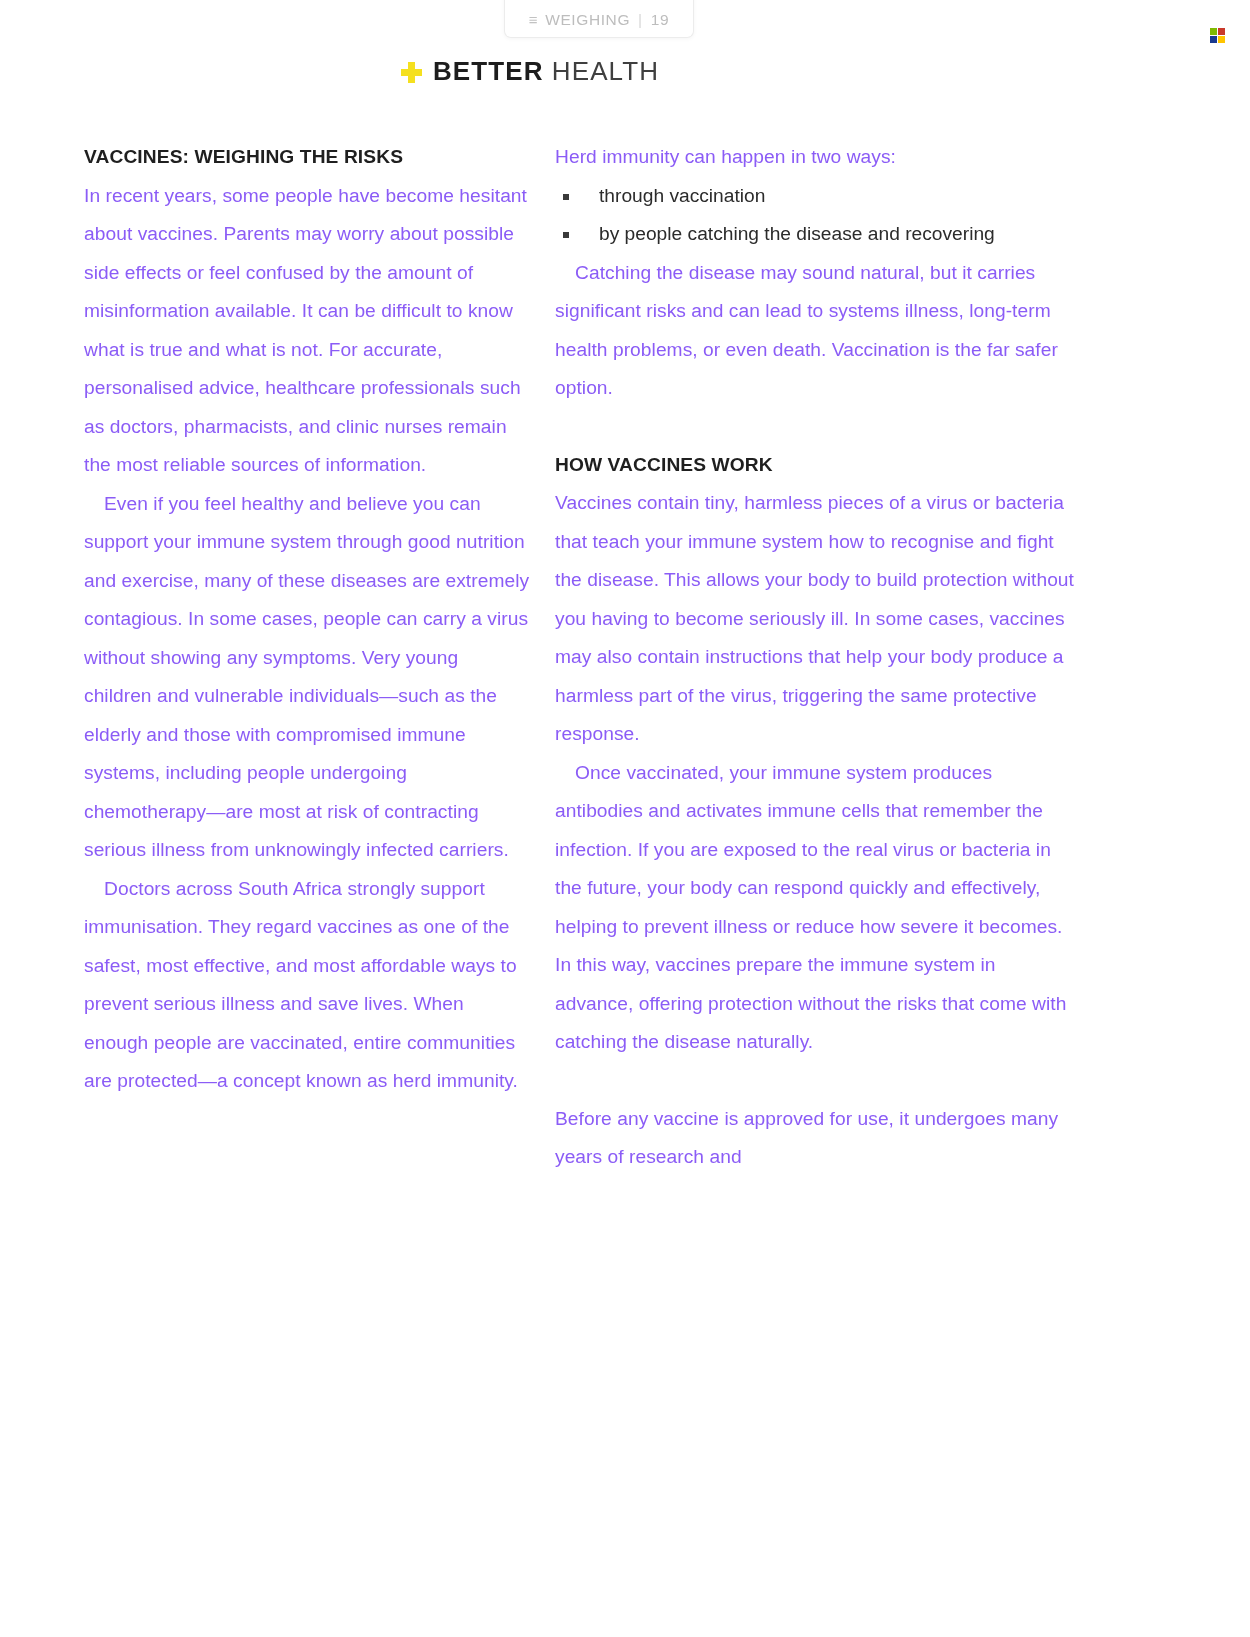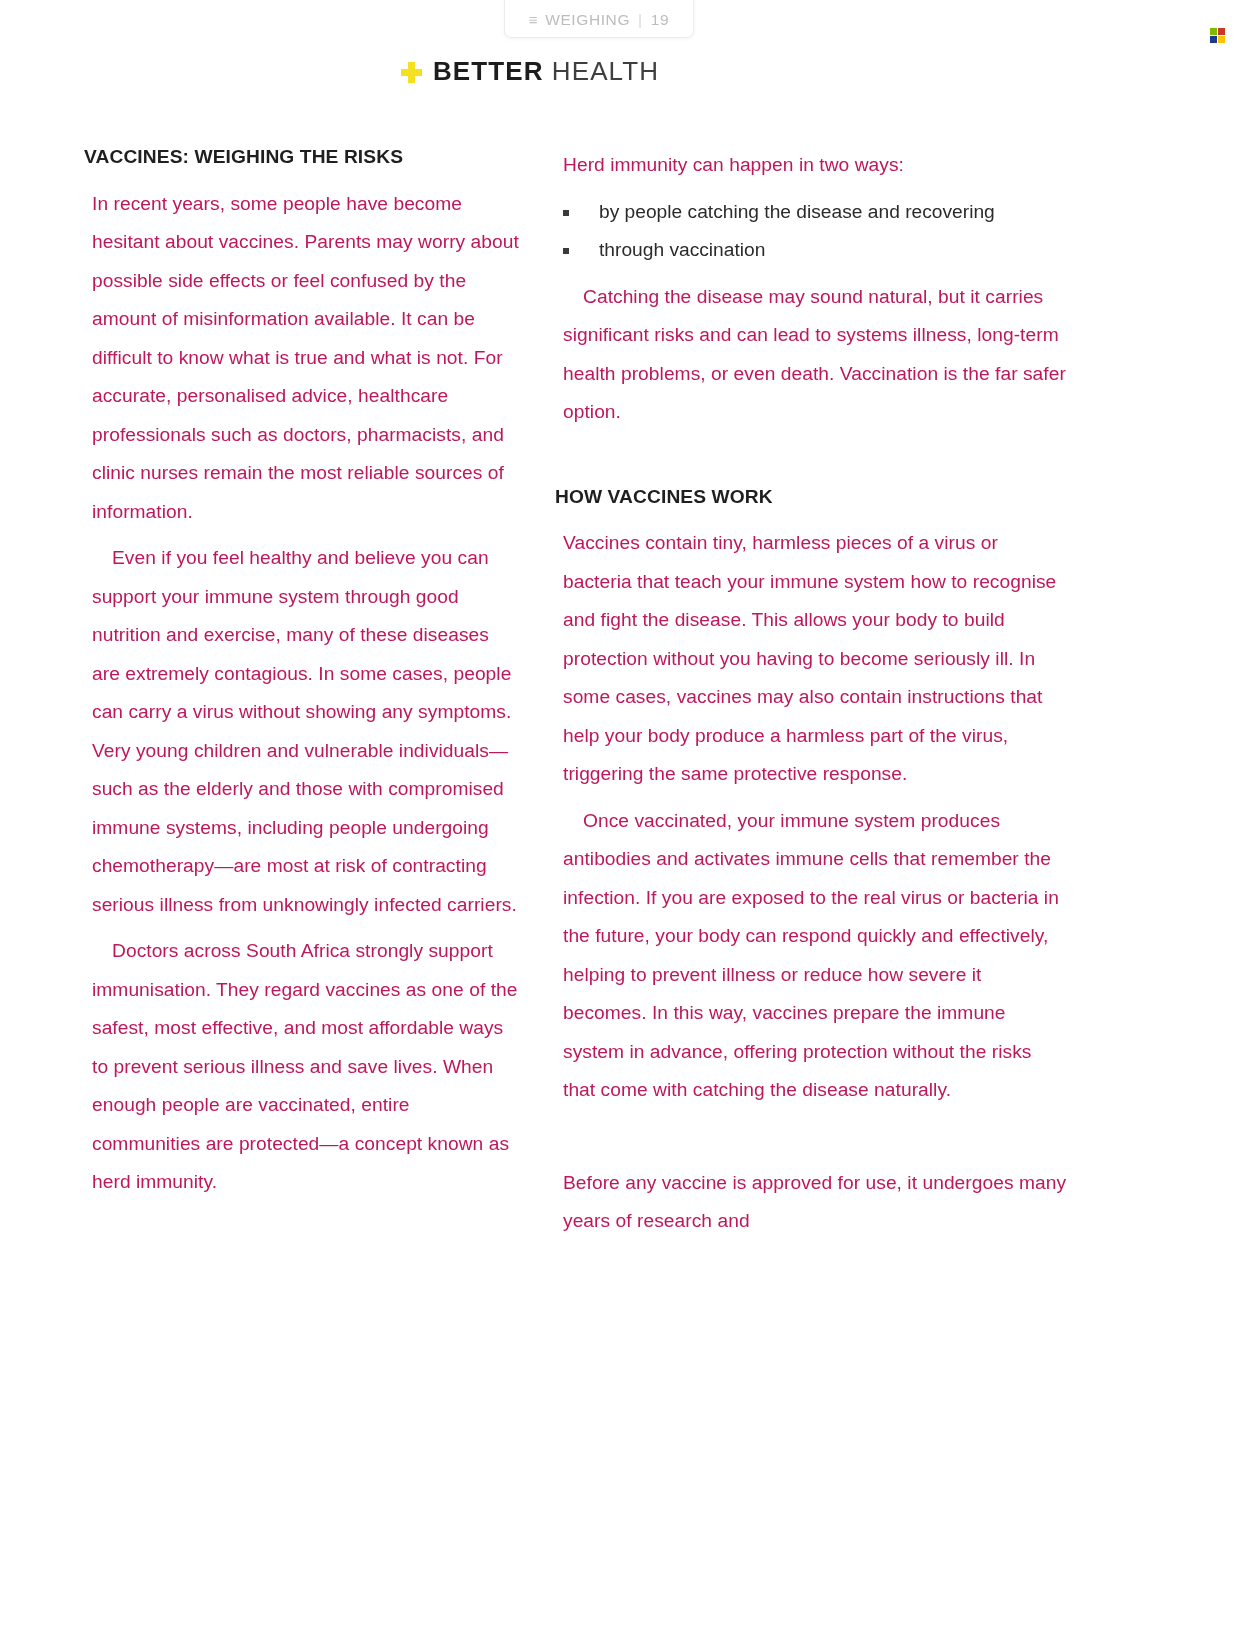--- a/index.html
+++ b/index.html
@@ -130,22 +130,22 @@
     font-size: 19.2px;
     font-weight: bold;
     line-height: 38.5px;
     margin: 0;
     color: #1f1f1f;
     letter-spacing: 0.1px;
   }
   p.body {
     font-size: 19.2px;
     line-height: 38.5px;
-    margin: 8px;
-    color: #be185d;
+    margin: 0;
+    color: #8b5cf6;
     letter-spacing: 0.05px;
   }
   p.body.indent { text-indent: 20px; }
   .spacer-block { height: 38px; }
 
   ul.bullets {
     list-style: none;
     margin: 0;
     padding: 0;
   }
@@ -194,22 +194,22 @@
   <div class="col left">
     <h2 class="section-head">VACCINES: WEIGHING THE RISKS</h2>
     <p class="body">In recent years, some people have become hesitant about vaccines. Parents may worry about possible side effects or feel confused by the amount of misinformation available. It can be difficult to know what is true and what is not. For accurate, personalised advice, healthcare professionals such as doctors, pharmacists, and clinic nurses remain the most reliable sources of information.</p>
     <p class="body indent">Even if you feel healthy and believe you can support your immune system through good nutrition and exercise, many of these diseases are extremely contagious. In some cases, people can carry a virus without showing any symptoms. Very young children and vulnerable individuals—such as the elderly and those with compromised immune systems, including people undergoing chemotherapy—are most at risk of contracting serious illness from unknowingly infected carriers.</p>
     <p class="body indent">Doctors across South Africa strongly support immunisation. They regard vaccines as one of the safest, most effective, and most affordable ways to prevent serious illness and save lives. When enough people are vaccinated, entire communities are protected—a concept known as herd immunity.</p>
   </div>
 
   <div class="col right">
     <p class="body">Herd immunity can happen in two ways:</p>
     <ul class="bullets">
+      <li><span class="sq"></span><span>through vaccination</span></li>
       <li><span class="sq"></span><span>by people catching the disease and recovering</span></li>
-      <li><span class="sq"></span><span>through vaccination</span></li>
     </ul>
     <p class="body indent">Catching the disease may sound natural, but it carries significant risks and can lead to systems illness, long-term health problems, or even death. Vaccination is the far safer option.</p>
     <div class="spacer-block"></div>
     <h2 class="section-head">HOW VACCINES WORK</h2>
     <p class="body">Vaccines contain tiny, harmless pieces of a virus or bacteria that teach your immune system how to recognise and fight the disease. This allows your body to build protection without you having to become seriously ill. In some cases, vaccines may also contain instructions that help your body produce a harmless part of the virus, triggering the same protective response.</p>
     <p class="body indent">Once vaccinated, your immune system produces antibodies and activates immune cells that remember the infection. If you are exposed to the real virus or bacteria in the future, your body can respond quickly and effectively, helping to prevent illness or reduce how severe it becomes. In this way, vaccines prepare the immune system in advance, offering protection without the risks that come with catching the disease naturally.</p>
     <div class="spacer-block"></div>
     <p class="body">Before any vaccine is approved for use, it undergoes many years of research and</p>
   </div>
 

